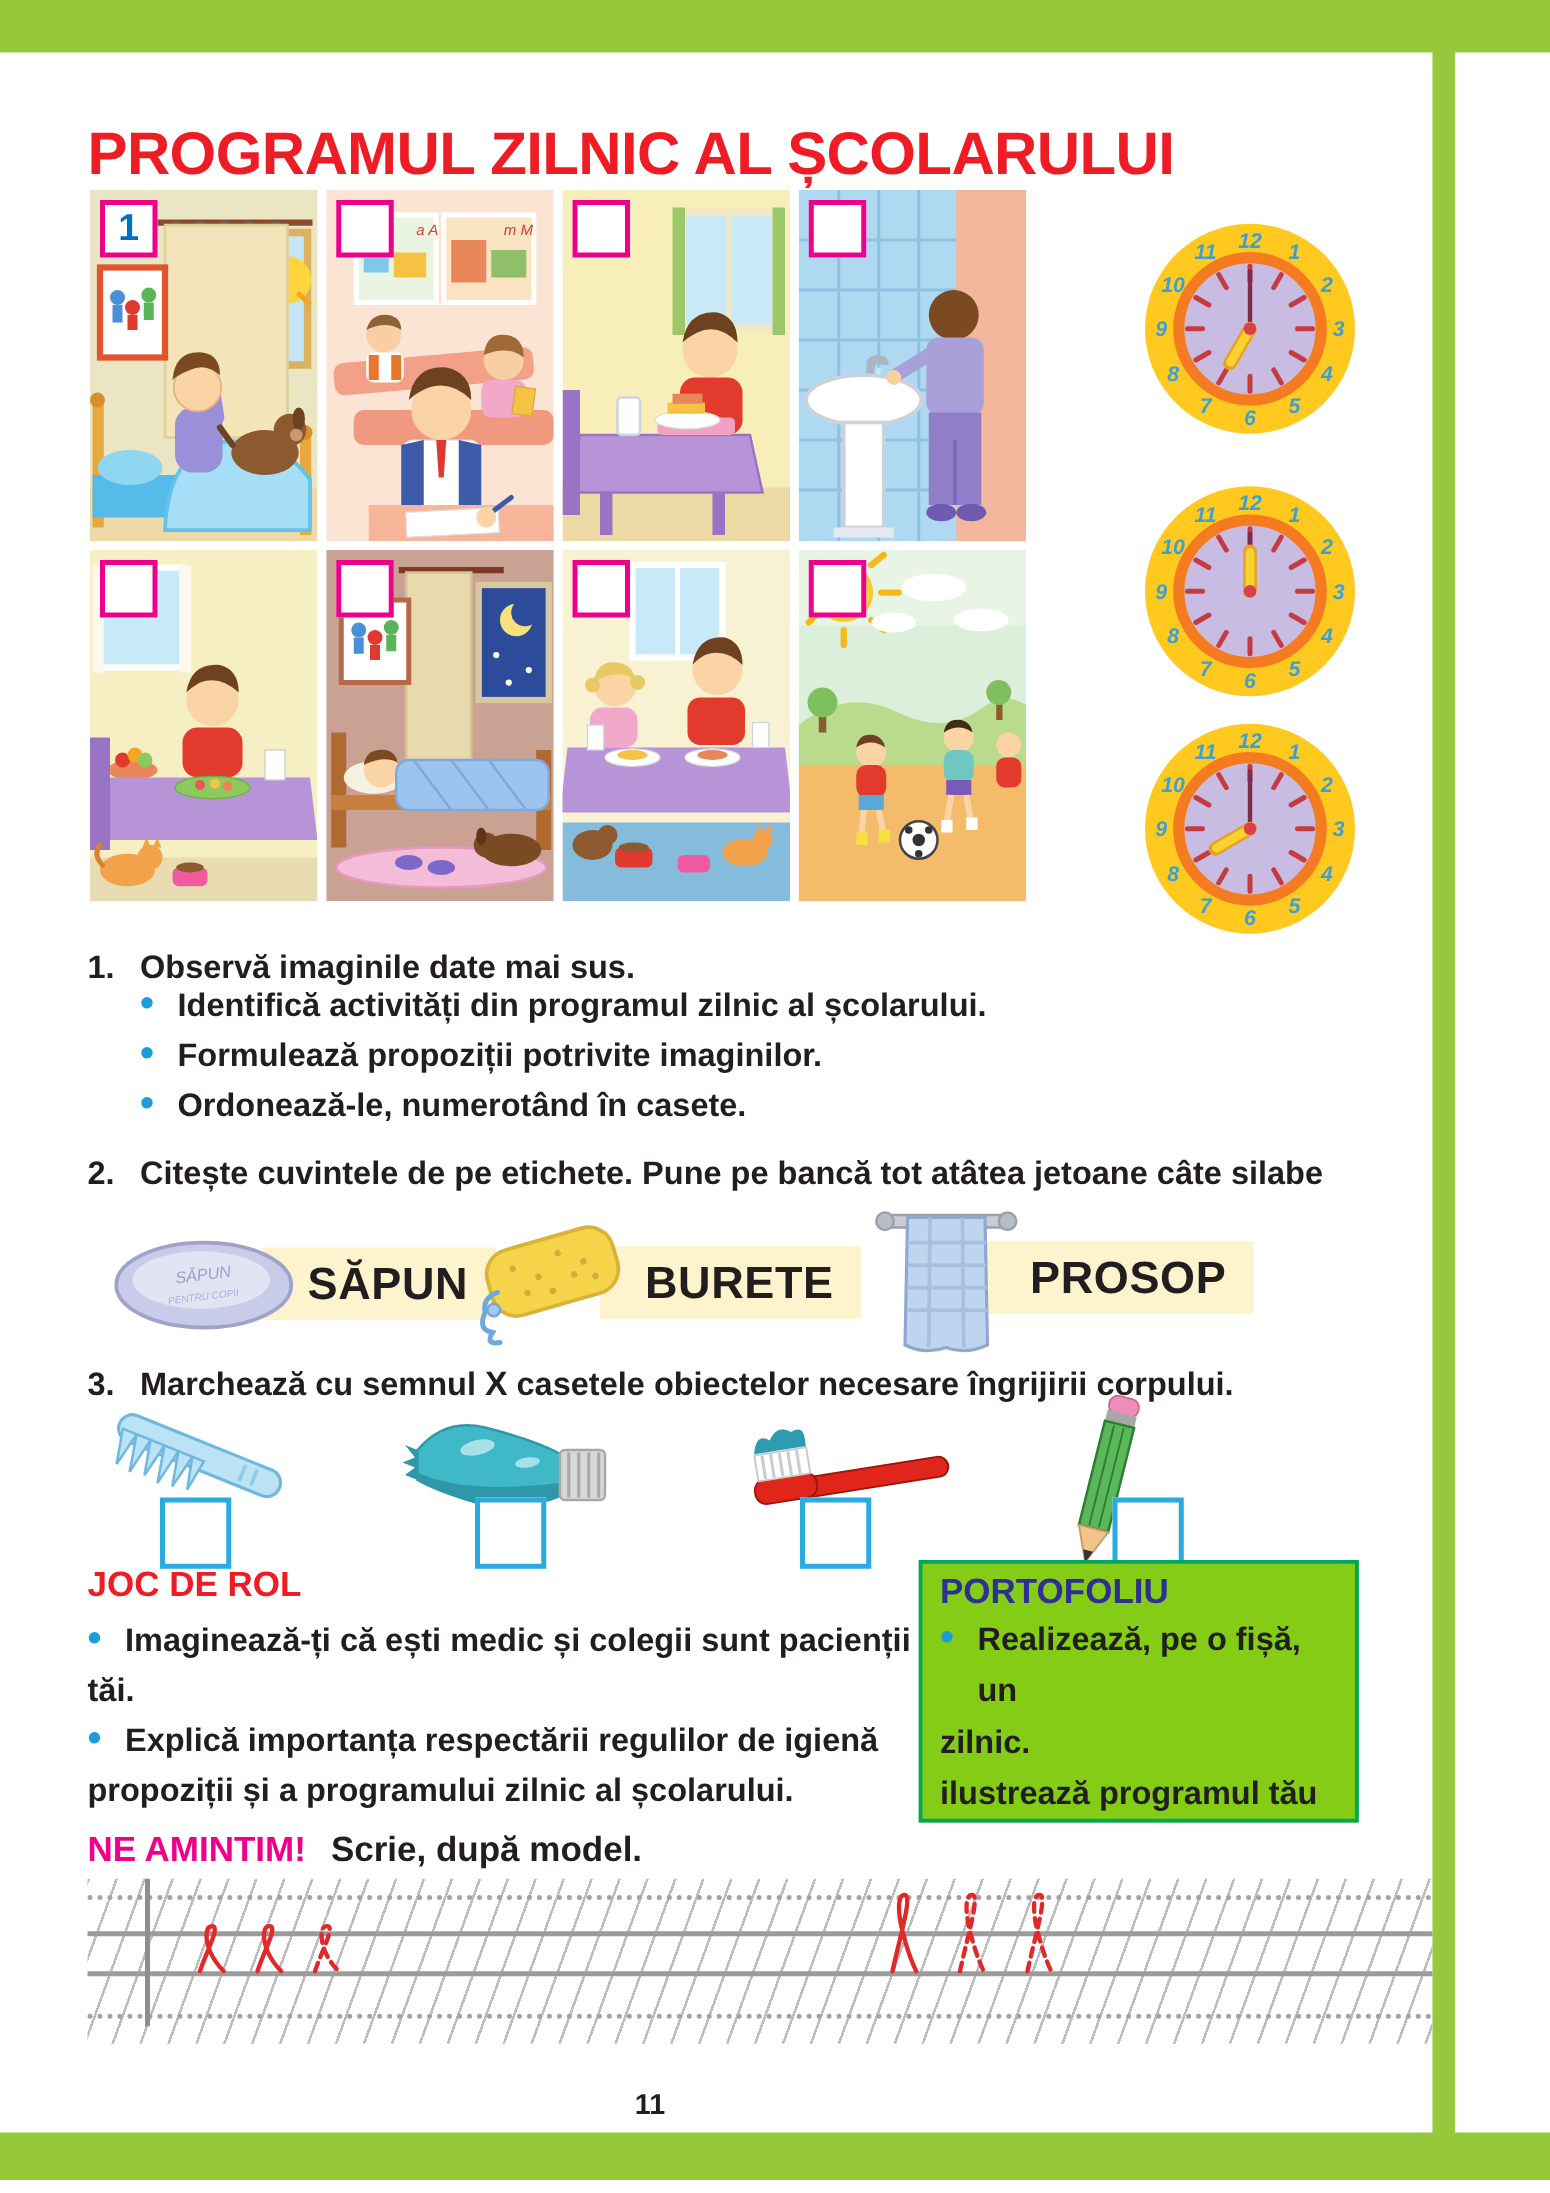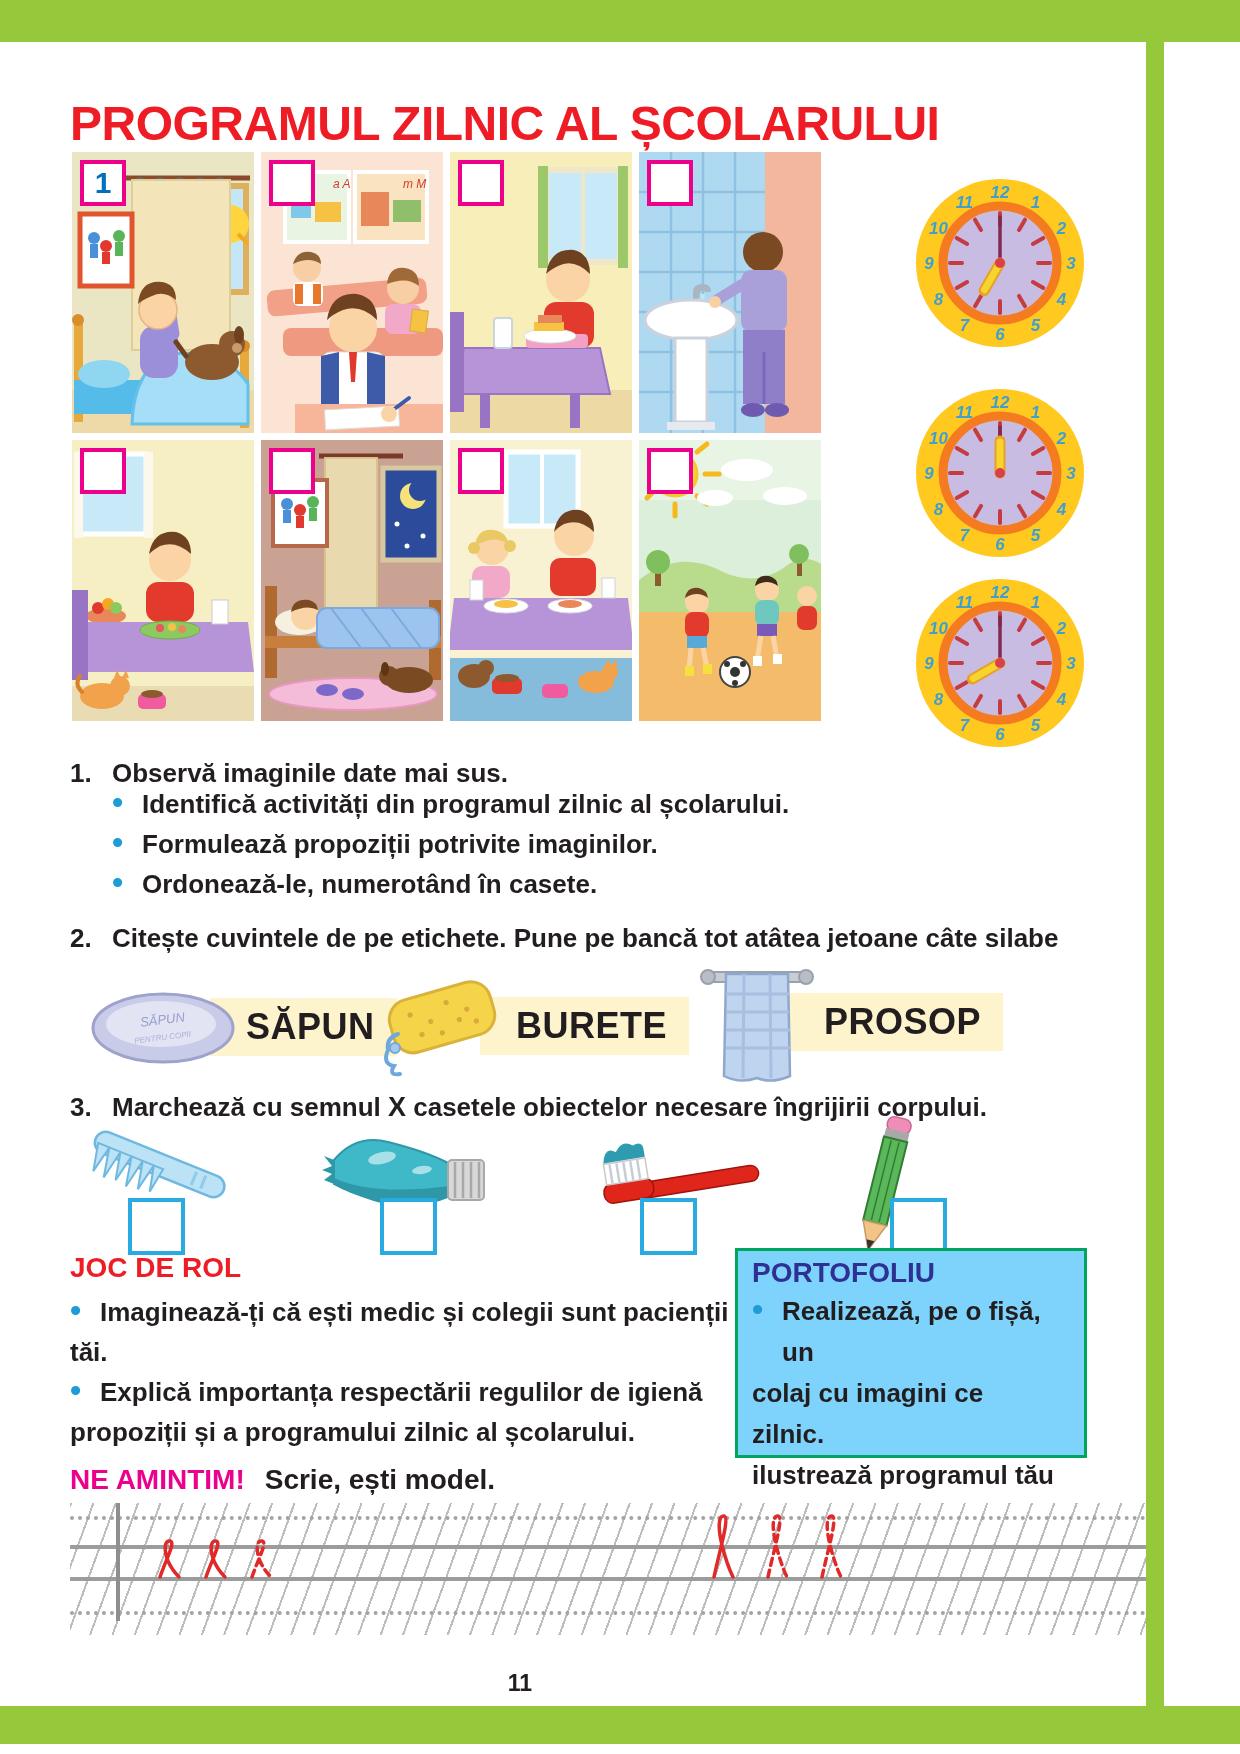--- a/index.html
+++ b/index.html
@@ -50,21 +50,21 @@
   .obj-icon{position:absolute;}
   .obj-box{position:absolute;top:1198px;width:49px;height:49px;background:#fff;
     border:4px solid var(--check-box-blue);}
   #obox-0{left:128px;} #obox-1{left:380px;} #obox-2{left:640px;} #obox-3{left:890px;}
 
   #joc-title{position:absolute;left:70px;top:1252px;font-size:28px;font-weight:bold;color:var(--joc-red);}
   #joc-bullets{position:absolute;left:70px;top:1292px;width:670px;
     font-size:26px;font-weight:bold;line-height:40px;}
 
   #portofoliu{position:absolute;left:735px;top:1248px;width:352px;height:210px;
-    border:3px solid var(--portofoliu-green);background:#7dd3fc;padding:6px 14px;box-sizing:border-box;}
+    border:3px solid var(--portofoliu-green);background:#84cc16;padding:6px 14px;box-sizing:border-box;}
   #portofoliu .p-title{font-size:28px;font-weight:bold;color:var(--portofoliu-navy);}
   #portofoliu .p-lines{font-size:26px;font-weight:bold;line-height:41px;margin-top:2px;}
 
   #ne-amintim{position:absolute;left:70px;top:1464px;font-size:28px;font-weight:bold;}
   #ne-amintim .na-title{color:var(--ne-amintim-magenta);margin-right:20px;}
 
   .writing-area{position:absolute;left:70px;top:1503px;width:1076px;height:132px;}
   .writing-area .diag{position:absolute;inset:0;
     background:repeating-linear-gradient(110deg,#BDBDBD 0 2px,transparent 2px 21px);}
   .wl{position:absolute;left:0;width:1076px;height:0;}
@@ -597,28 +597,27 @@
   <div class="dot-line">Imaginează-ți că ești medic și colegii sunt pacienții</div>
   <div>tăi.</div>
   <div class="dot-line">Explică importanța respectării regulilor de igienă</div>
   <div>propoziții și a programului zilnic al școlarului.</div>
 </div>
 
 <div id="portofoliu">
   <div class="p-title">PORTOFOLIU</div>
   <div class="p-lines">
     <div class="dot-line">Realizează, pe o fișă, un</div>
-    <div>colaj cu imagini ce</div>
     <div>zilnic.</div>
     <div>ilustrează programul tău</div>
   </div>
 </div>
 
 <div id="ne-amintim">
-  <span class="na-title">NE AMINTIM!</span><span>Scrie, ești model.</span>
+  <span class="na-title">NE AMINTIM!</span><span>Scrie, după model.</span>
 </div>
 
 <div class="writing-area">
   <div class="diag"></div>
   <div class="wl wl-dotted" style="top:13px"></div>
   <div class="wl wl-solid" style="top:42px"></div>
   <div class="wl wl-solid" style="top:74px"></div>
   <div class="wl wl-dotted" style="top:108px"></div>
   <div class="wl-vert"></div>
   <svg viewBox="0 0 1076 132" width="1076" height="132">

